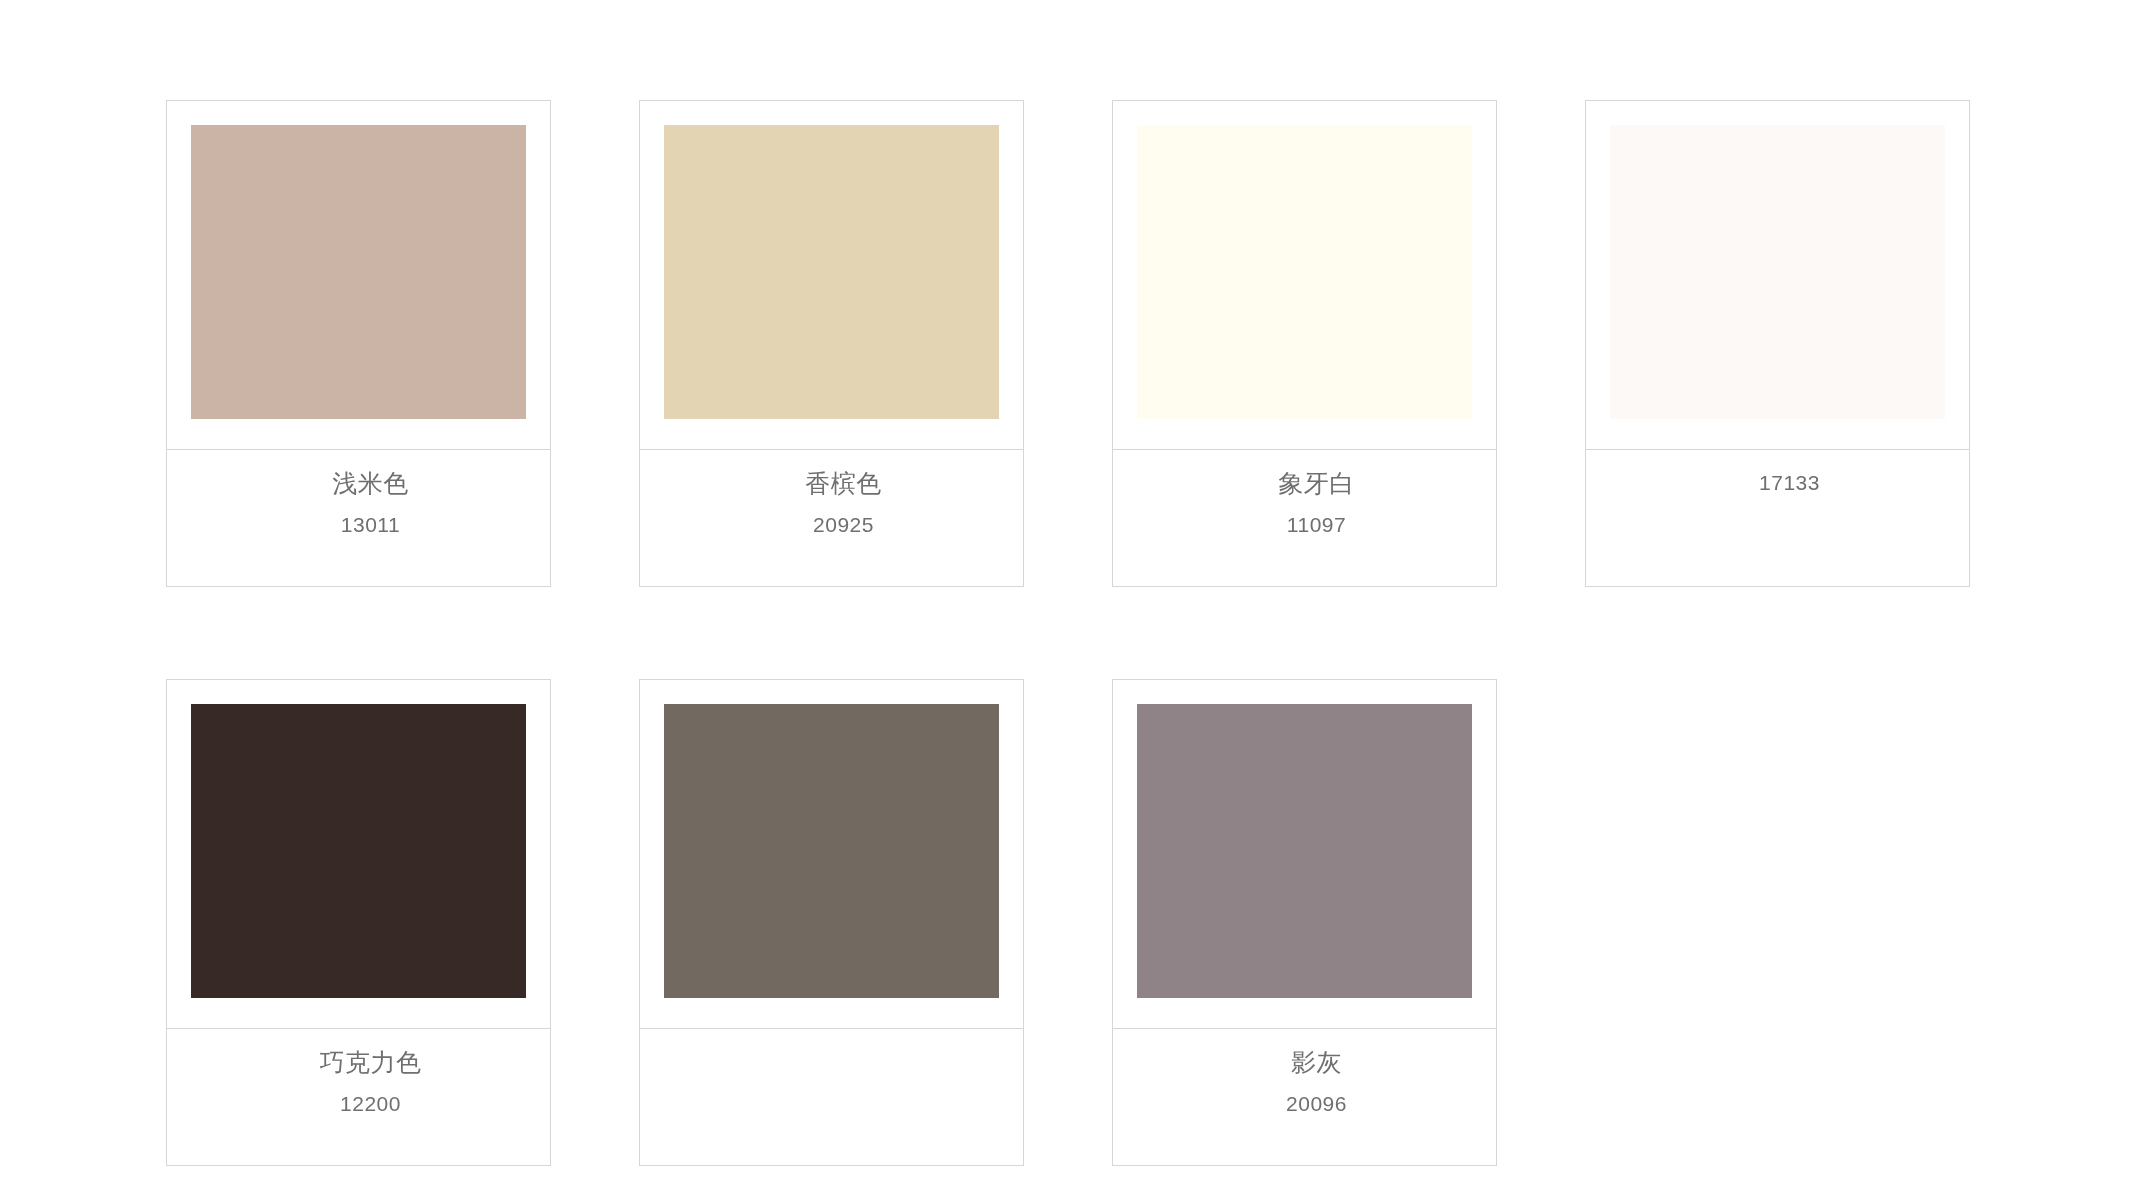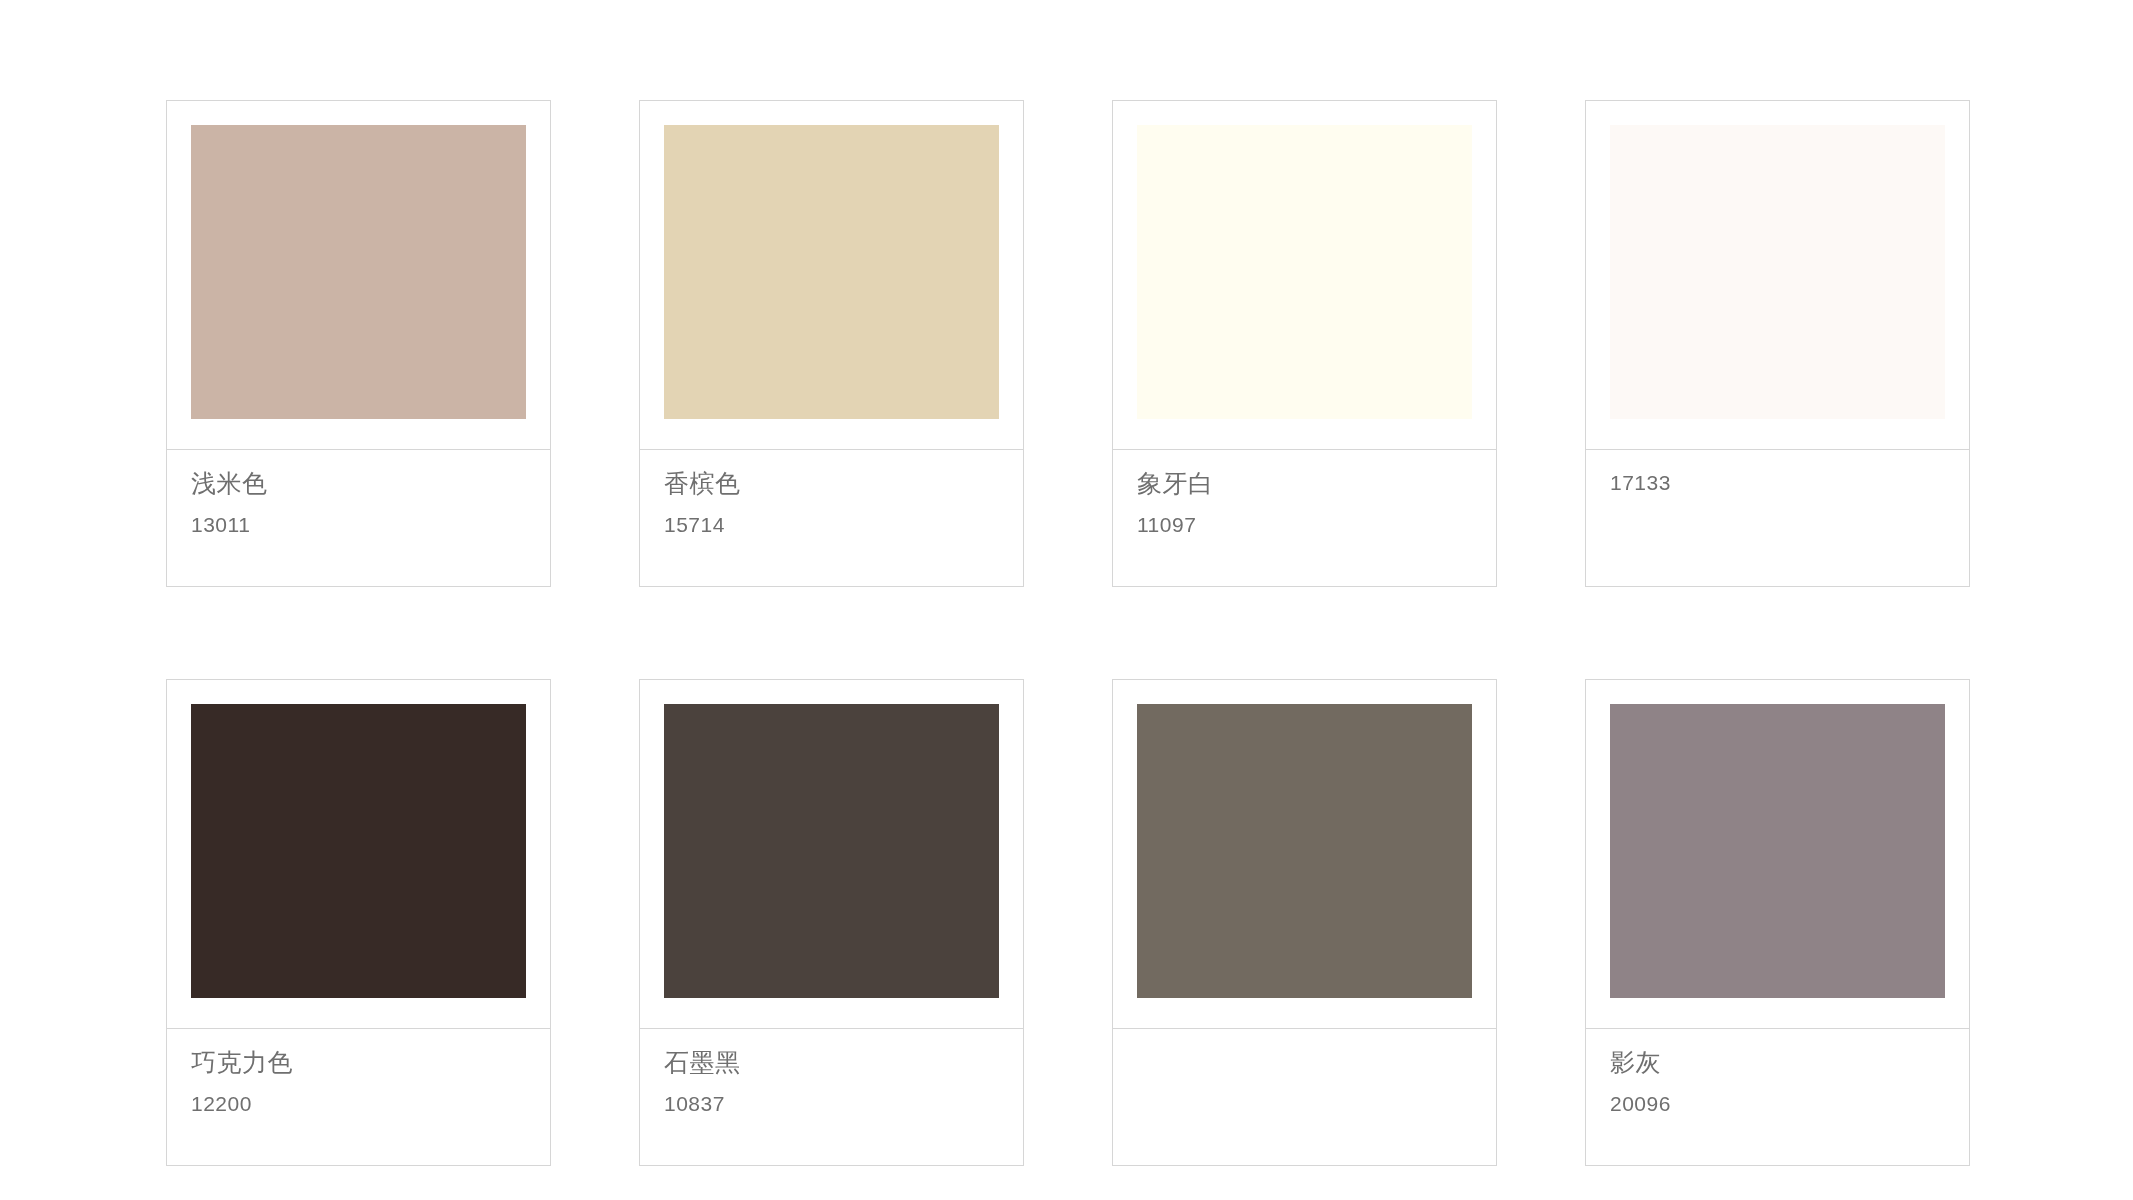--- a/index.html
+++ b/index.html
@@ -27,20 +27,21 @@
     row-gap: 92px;
   }
 
   .swatch-card {
     position: relative;
     box-sizing: border-box;
     border: 1px solid #d6d6d6;
     background: #ffffff;
     display: flex;
     flex-direction: column;
+    text-align: center;
   }
 
   .swatch-chip-wrap {
     flex: 0 0 348px;
     box-sizing: border-box;
     padding: 24px 24px 30px 24px;
     display: flex;
   }
 
   .swatch-chip {
@@ -93,21 +94,21 @@
         <div class="swatch-code">13011</div>
       </div>
     </div>
     <div class="swatch-card">
       <div class="swatch-chip-wrap">
         <div class="swatch-chip" style="background-color: rgb(227, 212, 180);"></div>
       </div>
       <div class="swatch-divider"></div>
       <div class="swatch-meta">
         <div class="swatch-name">香槟色</div>
-        <div class="swatch-code">15714</div>
+        <div class="swatch-code">20925</div>
       </div>
     </div>
     <div class="swatch-card">
       <div class="swatch-chip-wrap">
         <div class="swatch-chip" style="background-color: rgb(255, 253, 240);"></div>
       </div>
       <div class="swatch-divider"></div>
       <div class="swatch-meta">
         <div class="swatch-name">象牙白</div>
         <div class="swatch-code">11097</div>
@@ -127,30 +128,20 @@
         <div class="swatch-chip" style="background-color: rgb(55, 42, 38);"></div>
       </div>
       <div class="swatch-divider"></div>
       <div class="swatch-meta">
         <div class="swatch-name">巧克力色</div>
         <div class="swatch-code">12200</div>
       </div>
     </div>
     <div class="swatch-card">
       <div class="swatch-chip-wrap">
-        <div class="swatch-chip" style="background-color: rgb(75, 66, 61);"></div>
-      </div>
-      <div class="swatch-divider"></div>
-      <div class="swatch-meta">
-        <div class="swatch-name">石墨黑</div>
-        <div class="swatch-code">10837</div>
-      </div>
-    </div>
-    <div class="swatch-card">
-      <div class="swatch-chip-wrap">
         <div class="swatch-chip" style="background-color: rgb(114, 106, 96);"></div>
       </div>
       <div class="swatch-divider"></div>
     </div>
     <div class="swatch-card">
       <div class="swatch-chip-wrap">
         <div class="swatch-chip" style="background-color: rgb(143, 131, 135);"></div>
       </div>
       <div class="swatch-divider"></div>
       <div class="swatch-meta">

